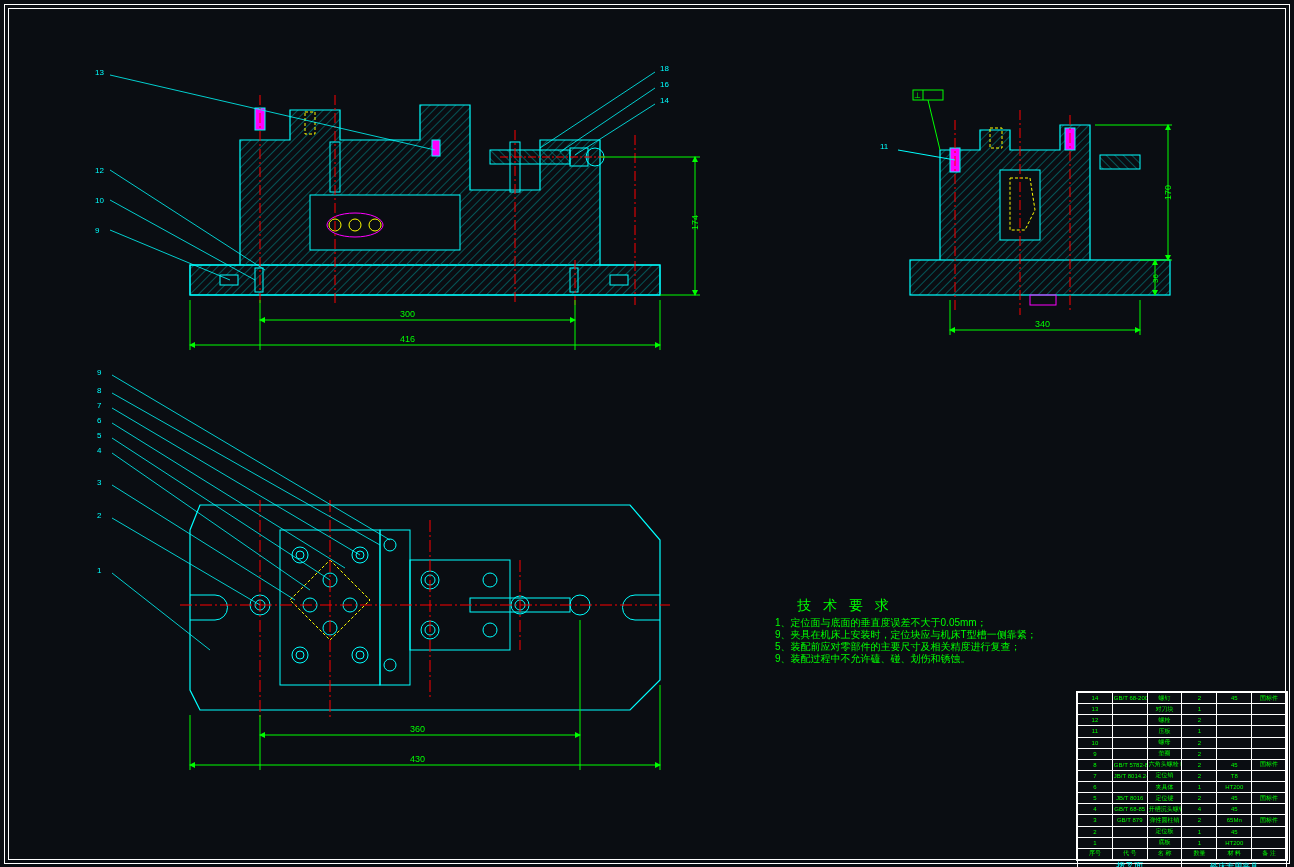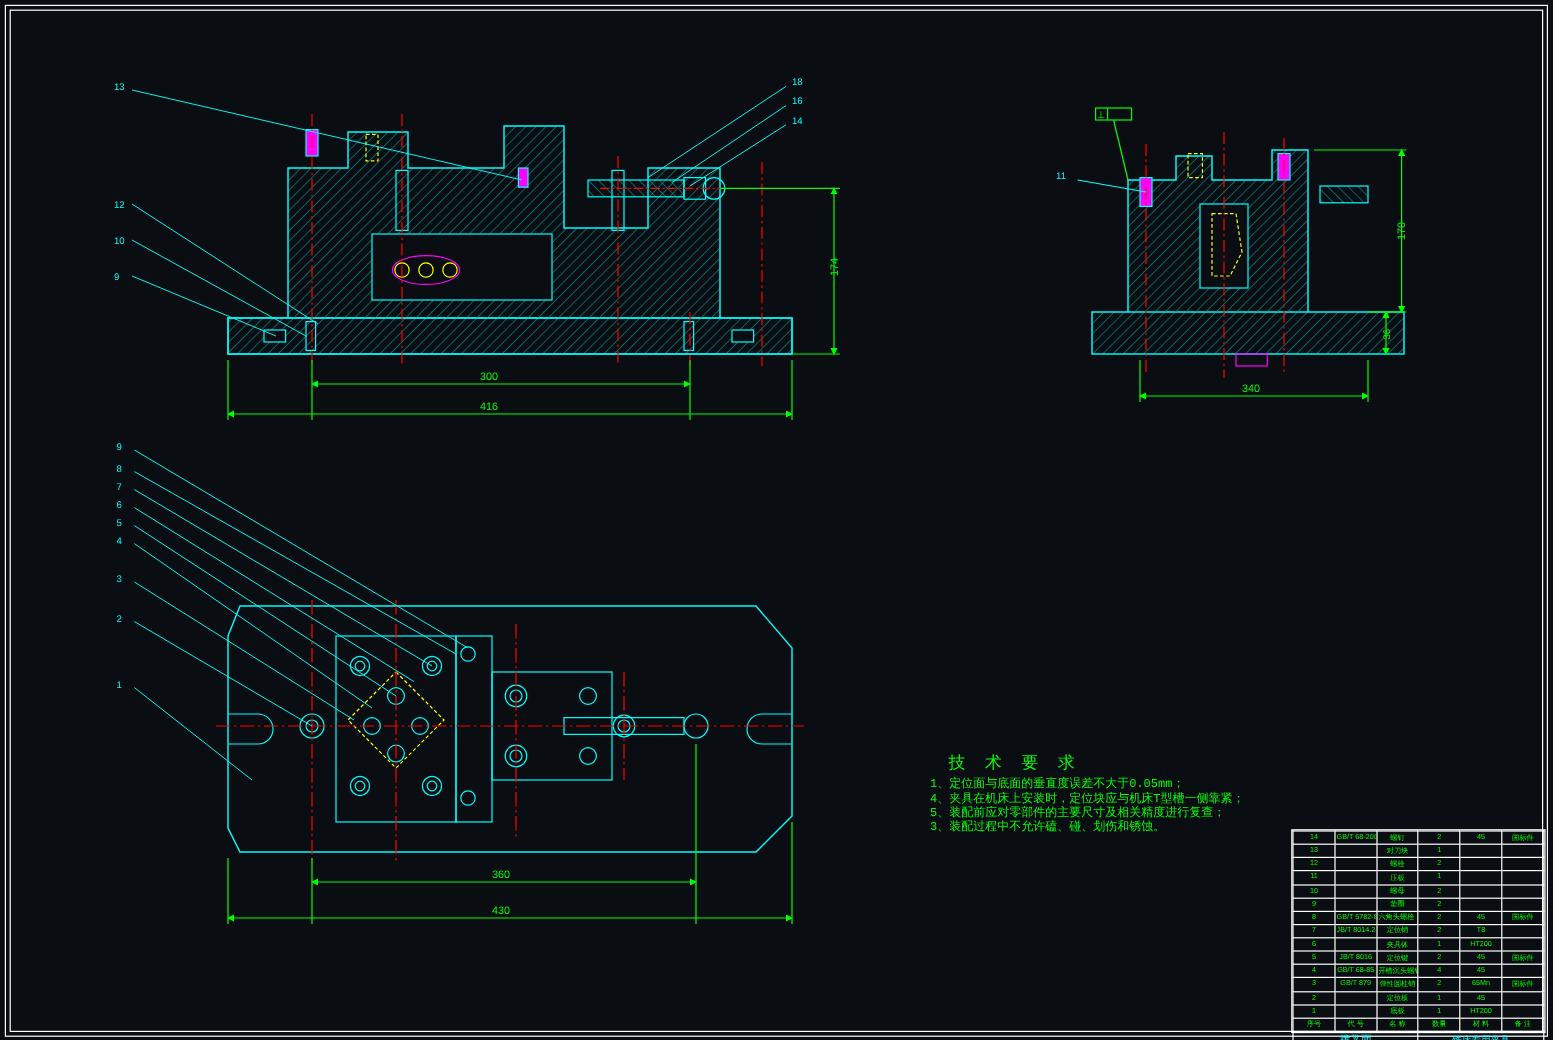--- a/index.html
+++ b/index.html
@@ -17,25 +17,24 @@
     border: 1px solid #fff;
   }
   .outer-frame { left: 4px; top: 4px; width: 1284px; height: 858px; }
   .inner-frame { left: 8px; top: 8px; width: 1276px; height: 850px; }
 
   svg { position: absolute; left: 0; top: 0; }
 
   .tech-req {
     position: absolute;
     left: 775px;
-    top: 631px;
+    top: 599px;
     font-size: 10px;
     color: #00ff00;
     line-height: 12px;
-    font-family: Liberation Mono, monospace;
   }
   .tech-req .title {
     color: #00ff00;
     font-size: 14px;
     letter-spacing: 4px;
     margin-bottom: 6px;
     text-align: center;
     width: 140px;
   }
   .tech-req .line { white-space: nowrap; }
@@ -287,23 +286,23 @@
   <div class="leader-label" style="left:97px;top:446px">4</div>
   <div class="leader-label" style="left:97px;top:478px">3</div>
   <div class="leader-label" style="left:97px;top:511px">2</div>
   <div class="leader-label" style="left:97px;top:566px">1</div>
 </div>
 <div class="leader-label" style="left:880px;top:142px">11</div>
 
 <div class="tech-req">
   <div class="title">技 术 要 求</div>
   <div class="line">1、定位面与底面的垂直度误差不大于0.05mm；</div>
-  <div class="line">4、夹具在机床上安装时，定位块应与机床T型槽一侧靠紧；</div>
+  <div class="line">9、夹具在机床上安装时，定位块应与机床T型槽一侧靠紧；</div>
   <div class="line">5、装配前应对零部件的主要尺寸及相关精度进行复查；</div>
-  <div class="line">3、装配过程中不允许磕、碰、划伤和锈蚀。</div>
+  <div class="line">9、装配过程中不允许磕、碰、划伤和锈蚀。</div>
 </div>
 
 <div class="titleblock">
 <table>
   <tbody id="bom-body">
         <tr>
           <td>14</td>
           <td>GB/T 68-2000</td>
           <td>螺钉</td>
           <td>2</td>

